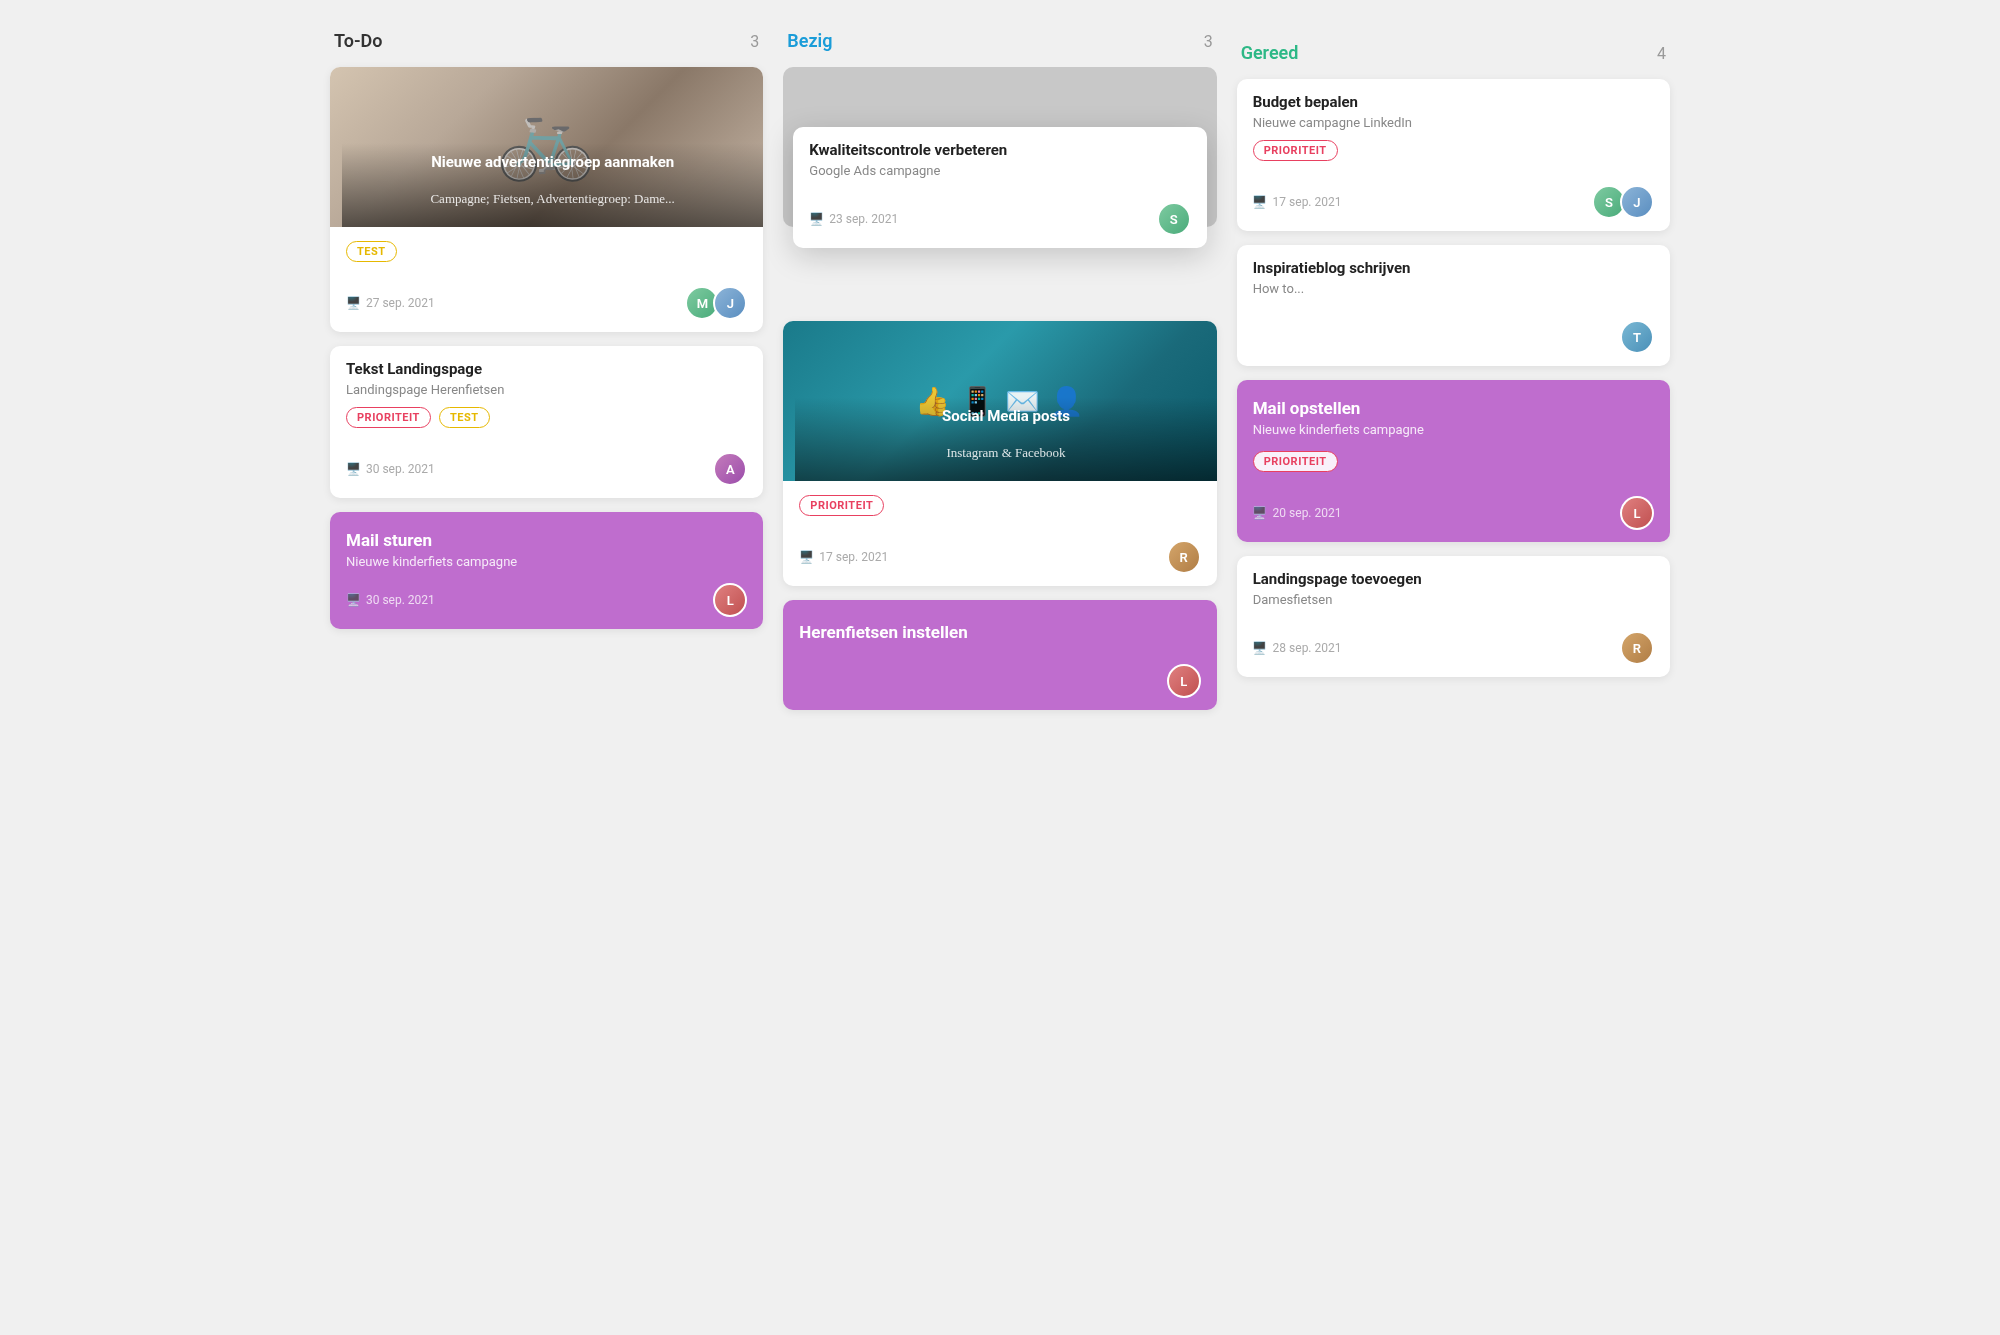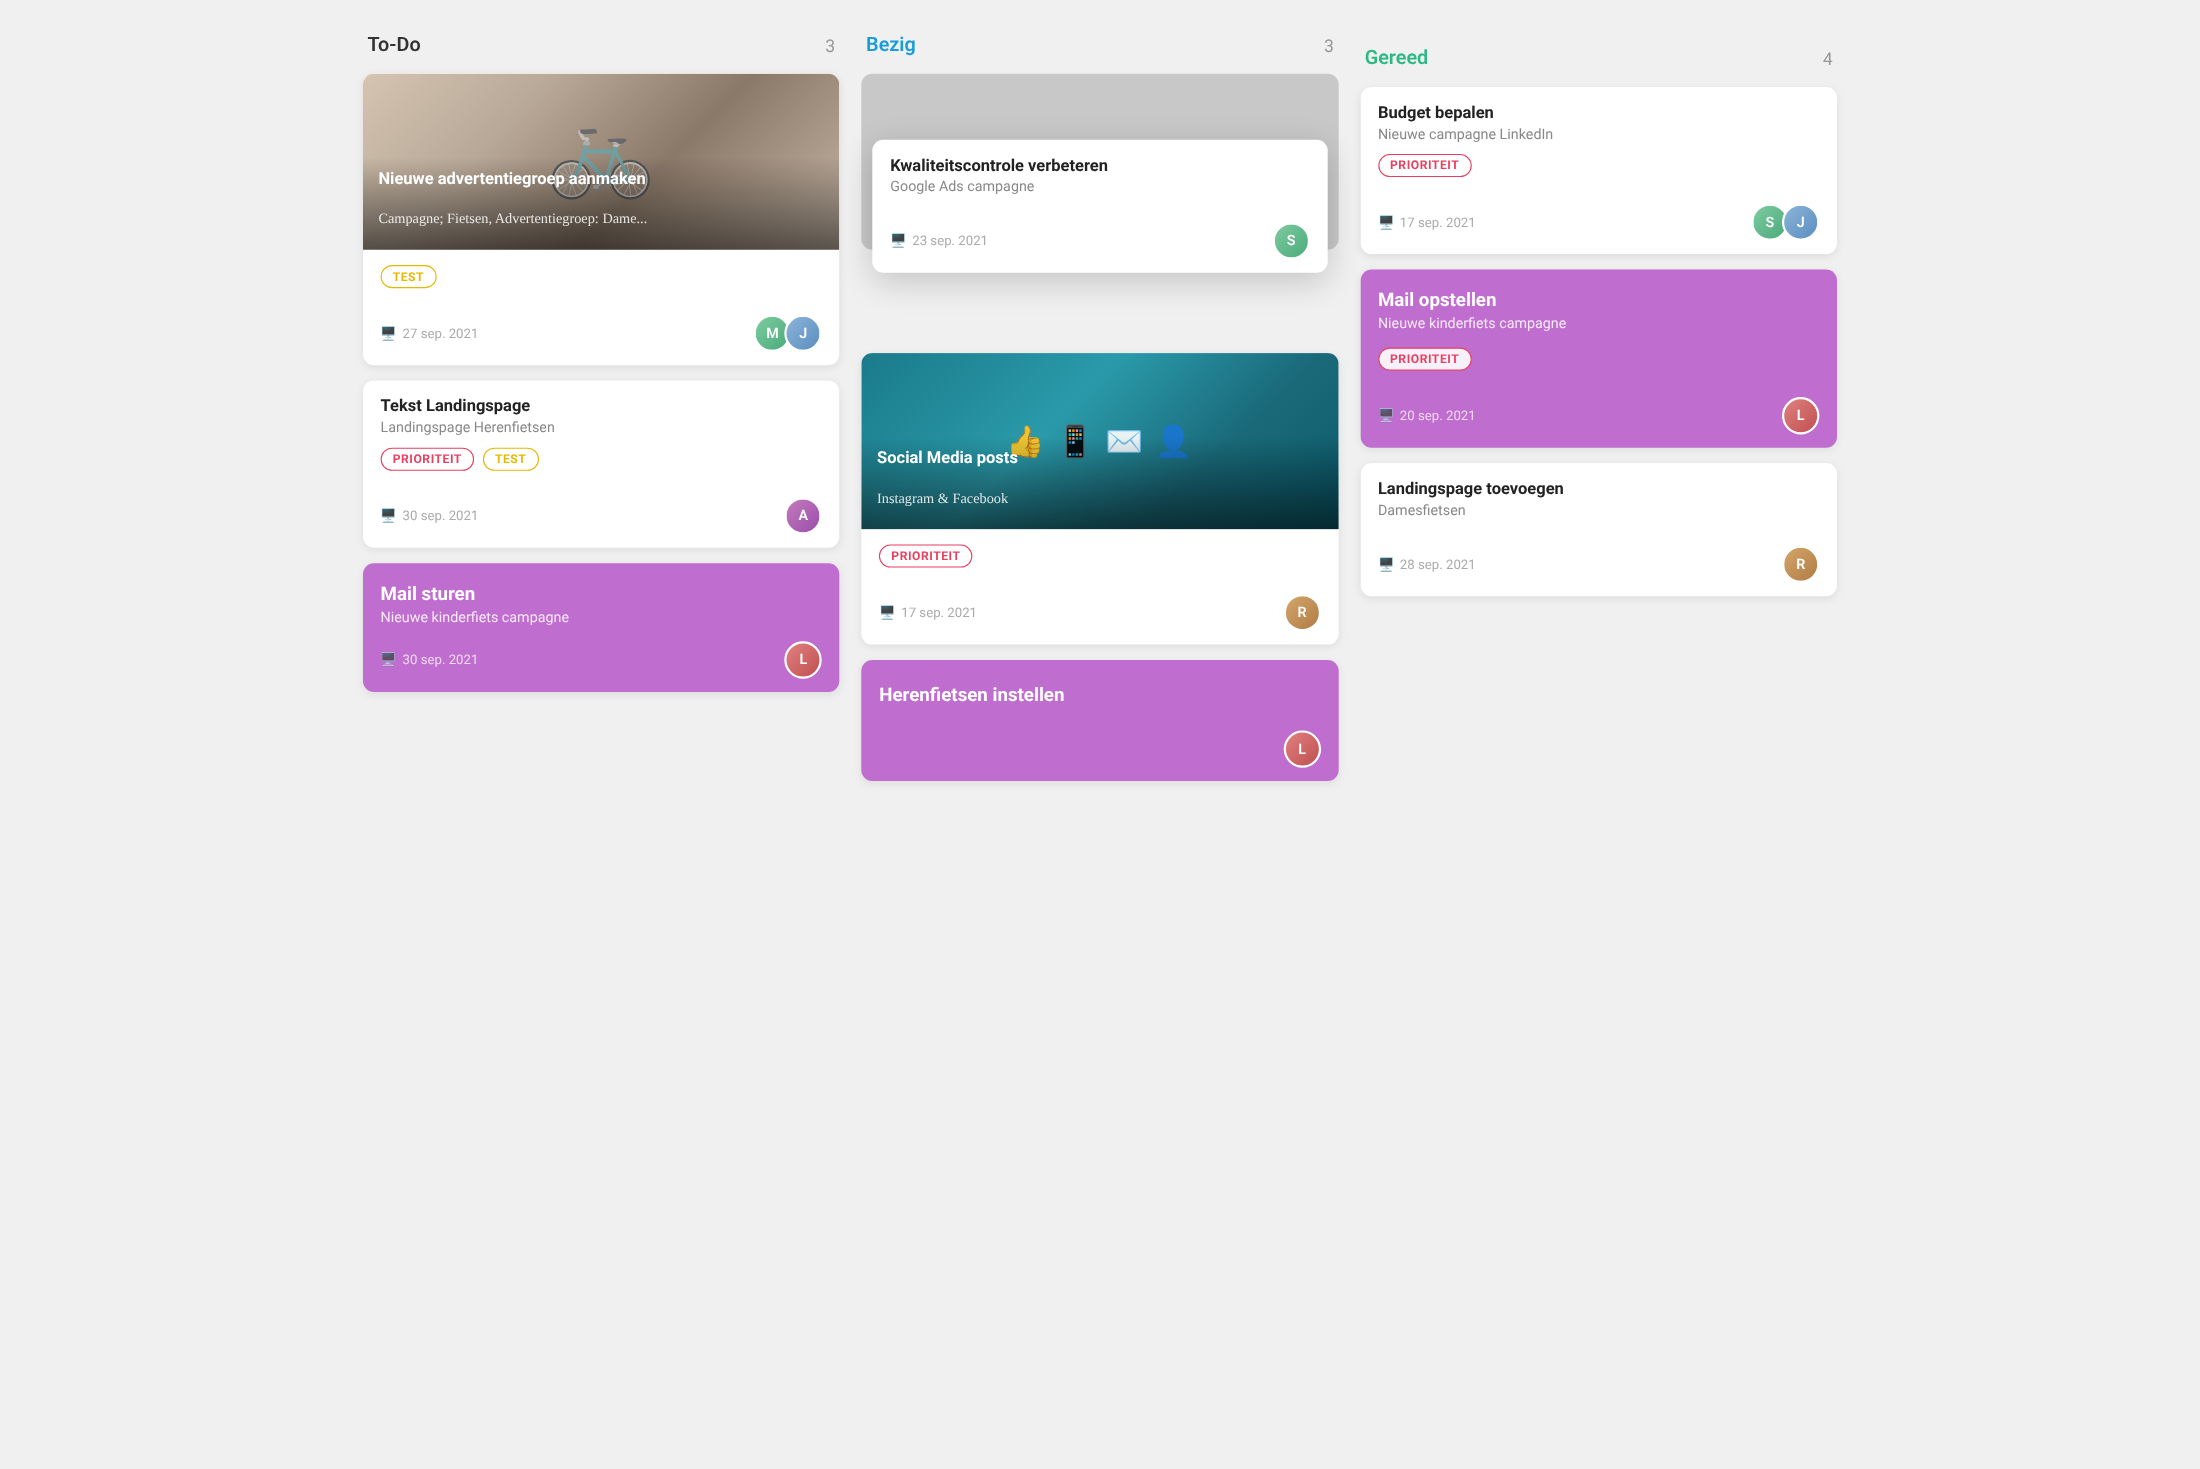--- a/index.html
+++ b/index.html
@@ -49,25 +49,26 @@
     }
     .card.purple-card {
       background: #bf6dce;
     }
     .card-image-overlay {
       position: relative;
     }
     .overlay-text {
       position: absolute;
       bottom: 0;
-      left: 0;
+      left: 12px;
       right: 0;
       padding: 10px 14px;
       color: #fff;
       background: linear-gradient(transparent, rgba(0,0,0,0.55));
+      text-align: center;
     }
     .overlay-text .card-title {
       font-size: 15px;
       font-weight: 700;
       color: #fff;
     }
     .overlay-text .card-subtitle {
       font-size: 13px;
       color: rgba(255,255,255,0.85);
       margin-top: 20px;
@@ -375,20 +376,32 @@
           <span>🖥️</span>
           <span>17 sep. 2021</span>
         </div>
         <div class="avatars">
           <div class="avatar av1">S</div>
           <div class="avatar av2">J</div>
         </div>
       </div>
     </div>
 
+    <div class="card">
+      <div class="card-body">
+        <div class="card-title">Inspiratieblog schrijven</div>
+        <div class="card-subtitle">How to...</div>
+      </div>
+      <div class="card-footer">
+        <div class="card-date"></div>
+        <div class="avatars">
+          <div class="avatar av5">T</div>
+        </div>
+      </div>
+    </div>
 
     <div class="card purple-card">
       <div class="card-body">
         <div class="card-title">Mail opstellen</div>
         <div class="card-subtitle">Nieuwe kinderfiets campagne</div>
       </div>
       <div class="card-body" style="padding-top: 0;">
         <div class="badges">
           <span class="badge" style="color:#e84060; border-color:#e84060; background: rgba(255,255,255,0.9);">PRIORITEIT</span>
         </div>

